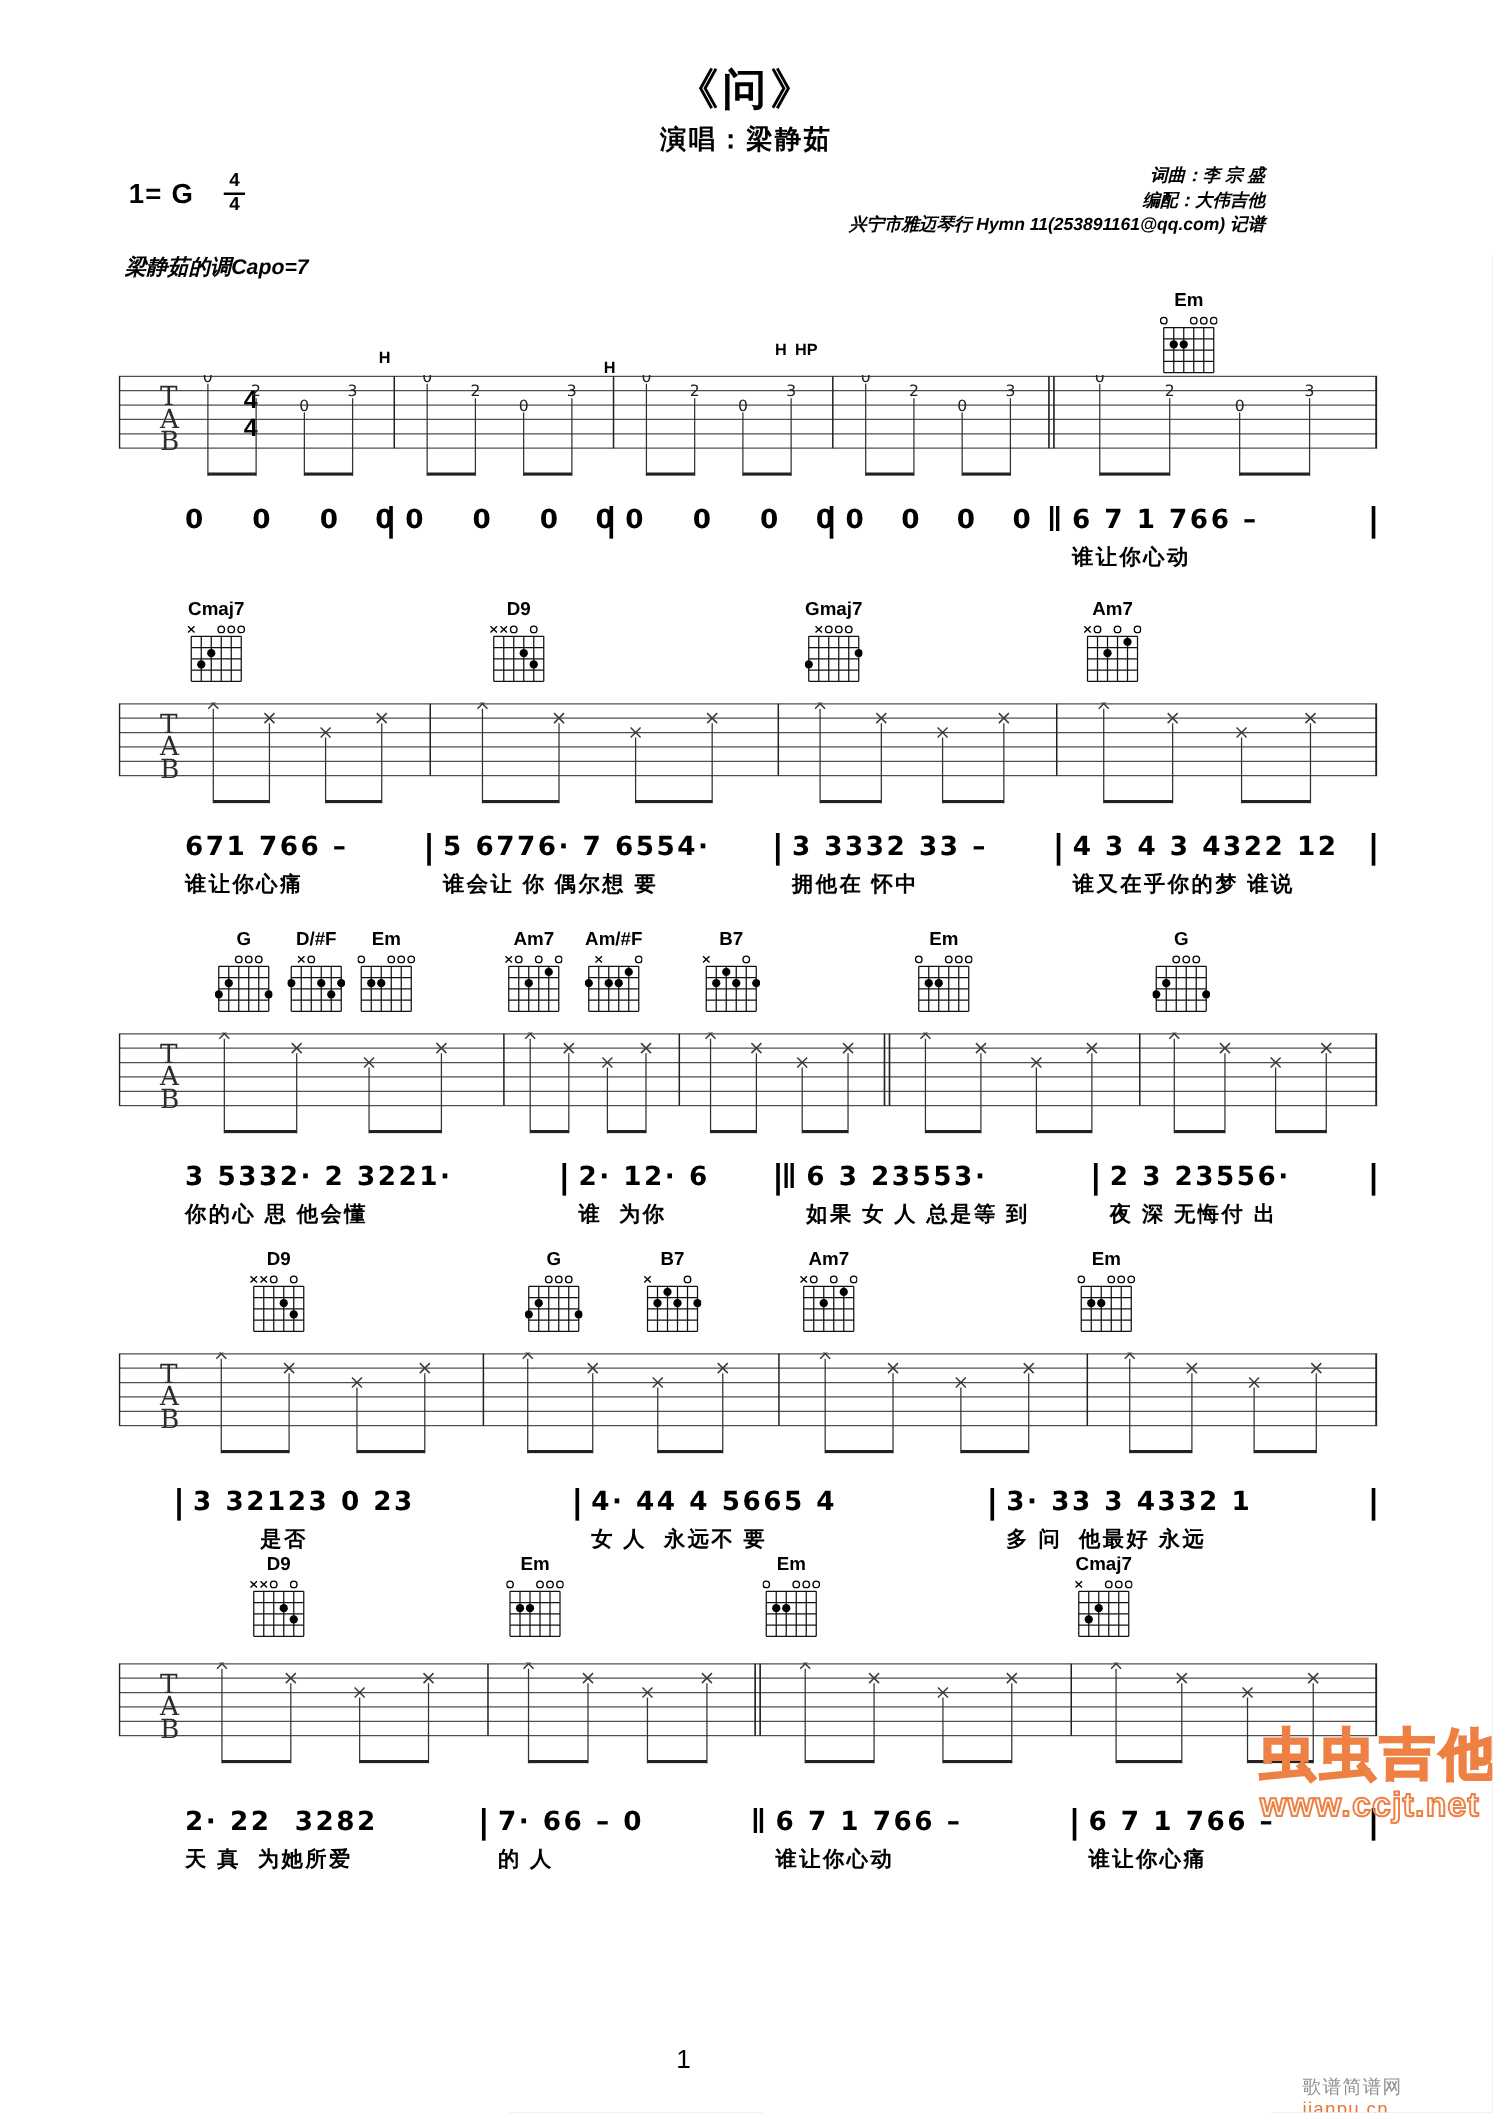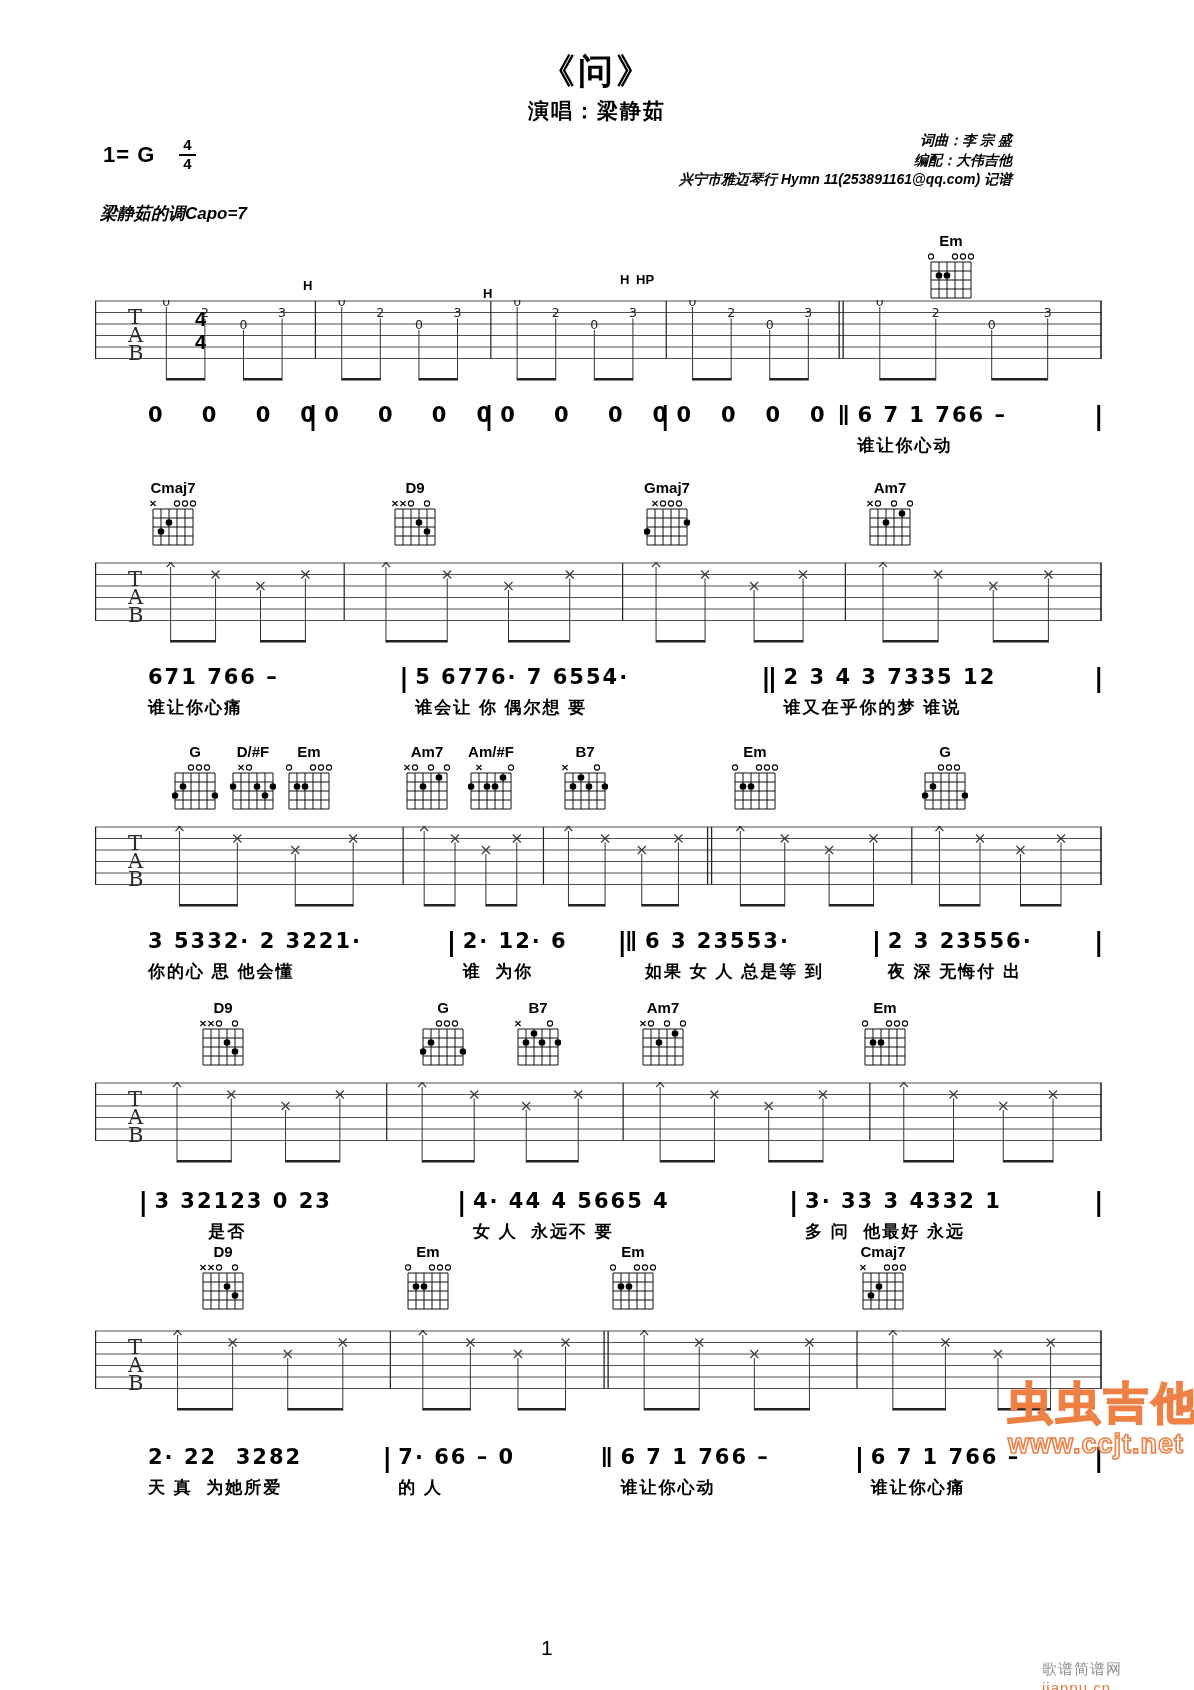--- a/index.html
+++ b/index.html
@@ -340,23 +340,27 @@
       <div class="measure" style="flex-grow: 1.1;">
         <div class="notes">671 766 –</div>
         <div class="lyric">谁让你心痛</div>
       </div>
       <span class="bar">|</span>
       <div class="measure" style="flex-grow: 1.5;">
         <div class="notes">5 6776· 7 6554·</div>
         <div class="lyric">谁会让 你 偶尔想 要</div>
       </div>
       <span class="bar">|</span>
+      <div class="measure" style="flex-grow: 1.2;">
+        <div class="notes">3 3332 33 –</div>
+        <div class="lyric">拥他在 怀中</div>
+      </div>
       <span class="bar">|</span>
       <div class="measure" style="flex-grow: 1.35;">
-        <div class="notes">2 3 4 3 7335 12</div>
+        <div class="notes">4 3 4 3 4322 12</div>
         <div class="lyric">谁又在乎你的梦 谁说</div>
       </div>
       <span class="bar">|</span>
     </div>
     <div class="chord" style="left: 172px; top: 744px;">
       <div class="chord-name">G</div>
       <svg width="46" height="50">
         <circle cx="19" cy="5.5" r="2.6" fill="none" stroke="#000" stroke-width="1.1"></circle>
         <circle cx="27" cy="5.5" r="2.6" fill="none" stroke="#000" stroke-width="1.1"></circle>
         <circle cx="35" cy="5.5" r="2.6" fill="none" stroke="#000" stroke-width="1.1"></circle>

